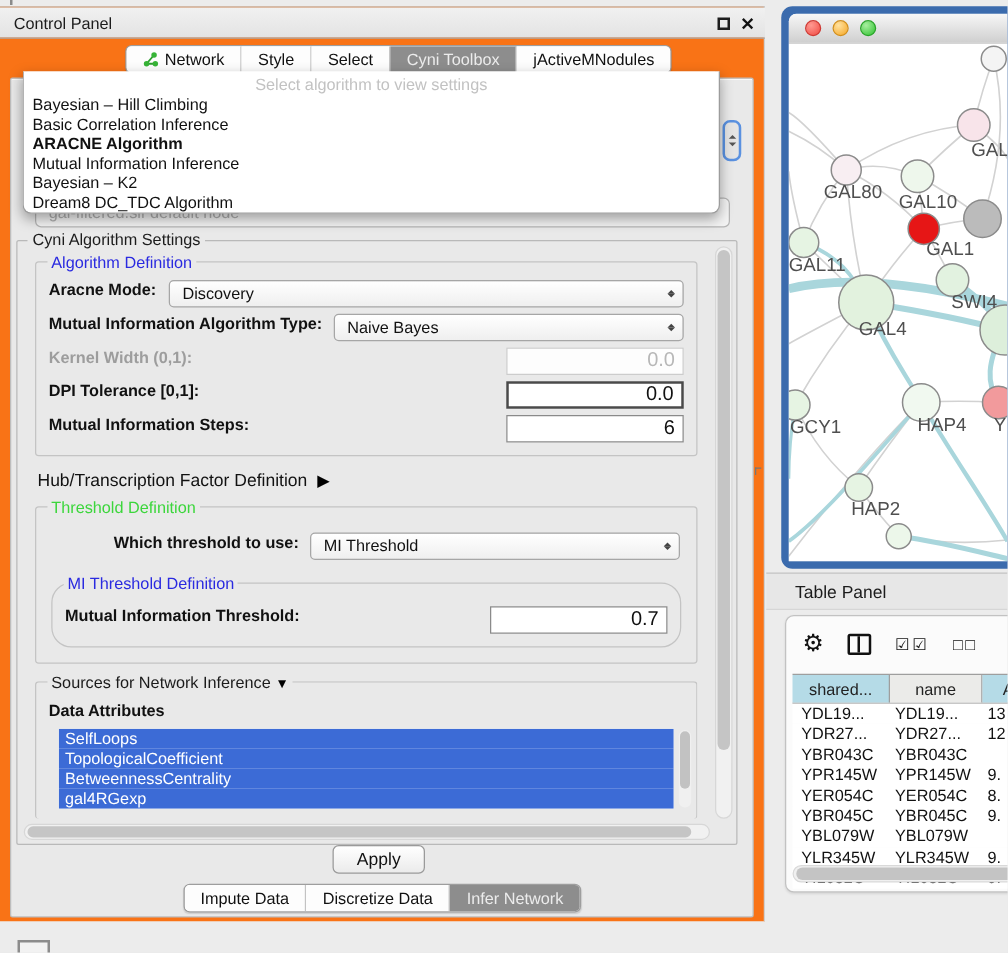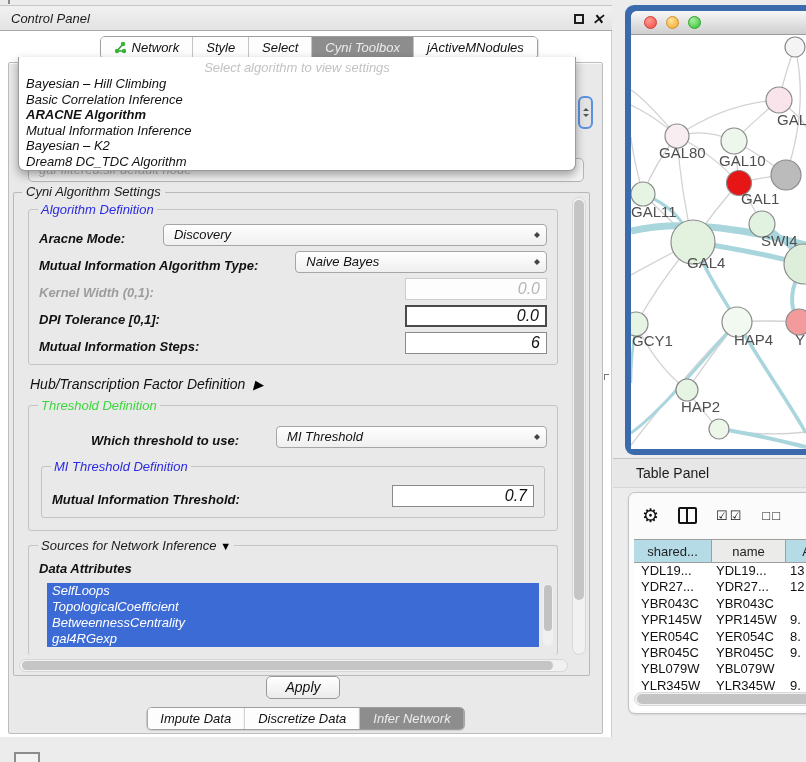--- a/index.html
+++ b/index.html
@@ -2,21 +2,21 @@
 <html><head>
 <meta charset="utf-8">
 <style>
   * { margin:0; padding:0; box-sizing:border-box; }
   html,body { width:806px; height:762px; overflow:hidden;
     font-family:"Liberation Sans", sans-serif; background:#ececec; }
   #stage { position:relative; width:806px; height:762px; background:#ececec; }
 
   
   .control-panel { position:absolute; left:0; top:0; width:612px; height:737px;
-    background:#ffffff; border-right:1px solid #cfcfcf;font-style:italic; }
+    background:#f97316; border-right:1px solid #cfcfcf; }
   .top-strip { position:absolute; left:0; top:0; width:612px; height:5px; background:#ececec; }
   .top-tick { position:absolute; left:8px; top:0; width:2px; height:4px; background:#8a8a8a; }
   .cp-titlebar { position:absolute; left:0; top:5px; width:612px; height:26px;
     background:linear-gradient(#f1f1f1,#e3e3e3);
     border-top:1px solid #c6c6c6; border-bottom:1px solid #a9a9a9;
     display:flex; align-items:center; font-size:13px; color:#1c1c1c; padding-left:11px; }
   .cp-win-btns { position:absolute; right:8px; top:0; height:26px; display:flex; align-items:center; gap:8px; }
   .float-btn { width:10px; height:10px; border:2px solid #1d1d1d; background:transparent; }
   .close-btn { font-size:14px; font-weight:bold; color:#111; line-height:1; }
 
@@ -70,21 +70,21 @@
     background:#c5c5c5; border-radius:6px; }
 
   .group { position:relative; border:1px solid #c4c4c4; border-radius:3px;
     padding:14px 10px 8px 10px; margin:0 4px 0 4px; }
   .group-label { position:absolute; top:-8px; left:9px; background:#e9e9e9; padding:0 3px;
     font-size:13px; }
   .lbl-blue { color:#2a2ae0; }
   .lbl-green { color:#3cd63c; }
   .lbl-black { color:#1c1c1c; }
 
-  .frow { display:flex; align-items:flex-end; margin-bottom:5px;gap:28px; }
+  .frow { display:flex; align-items:flex-start; margin-bottom:5px; }
   .flabel { font-size:13px; font-weight:bold; color:#111; white-space:nowrap; }
   .flabel.disabled { color:#9d9d9d; }
   .combo { height:22px; background:linear-gradient(#ffffff,#efefef);
     border:1px solid #a6a6a6; border-radius:4px; position:relative;
     font-size:13px; color:#111; line-height:20px; padding-left:10px; }
   .combo .stepper { position:absolute; right:6px; top:0; height:100%;
     display:flex; flex-direction:column; justify-content:center; gap:2px; }
   .combo .stepper i { width:0; height:0; border:3.5px solid transparent; display:block; }
   .combo .stepper .up { border-bottom-color:#444; margin-bottom:-1px; }
   .combo .stepper .dn { border-top-color:#444; margin-top:-1px; }
@@ -287,21 +287,21 @@
             <span class="flabel" style="margin-left:52px;">Which threshold to use:</span>
             <div class="combo" style="width:296px; margin-left:9px;">
               <span>MI Threshold</span>
               <span class="stepper">
                   <i class="up"></i>
                   <i class="dn"></i>
                 </span>
             </div>
           </div>
 
-          <div class="group" style="margin:18px 2px 0 2px;">
+          <div class="group" style="margin:18px 2px 0 2px;border-radius:16px;">
             <div class="group-label lbl-blue">MI Threshold Definition</div>
             <div class="frow" style="margin:4px 0 2px 0;">
               <span class="flabel">Mutual Information Threshold:</span>
               <span class="tfield">0.7</span>
             </div>
           </div>
         </div>
 
         <div class="group" style="margin-top:14px; border-bottom:none; padding-bottom:0; height:110px;">
           <div class="group-label lbl-black">

